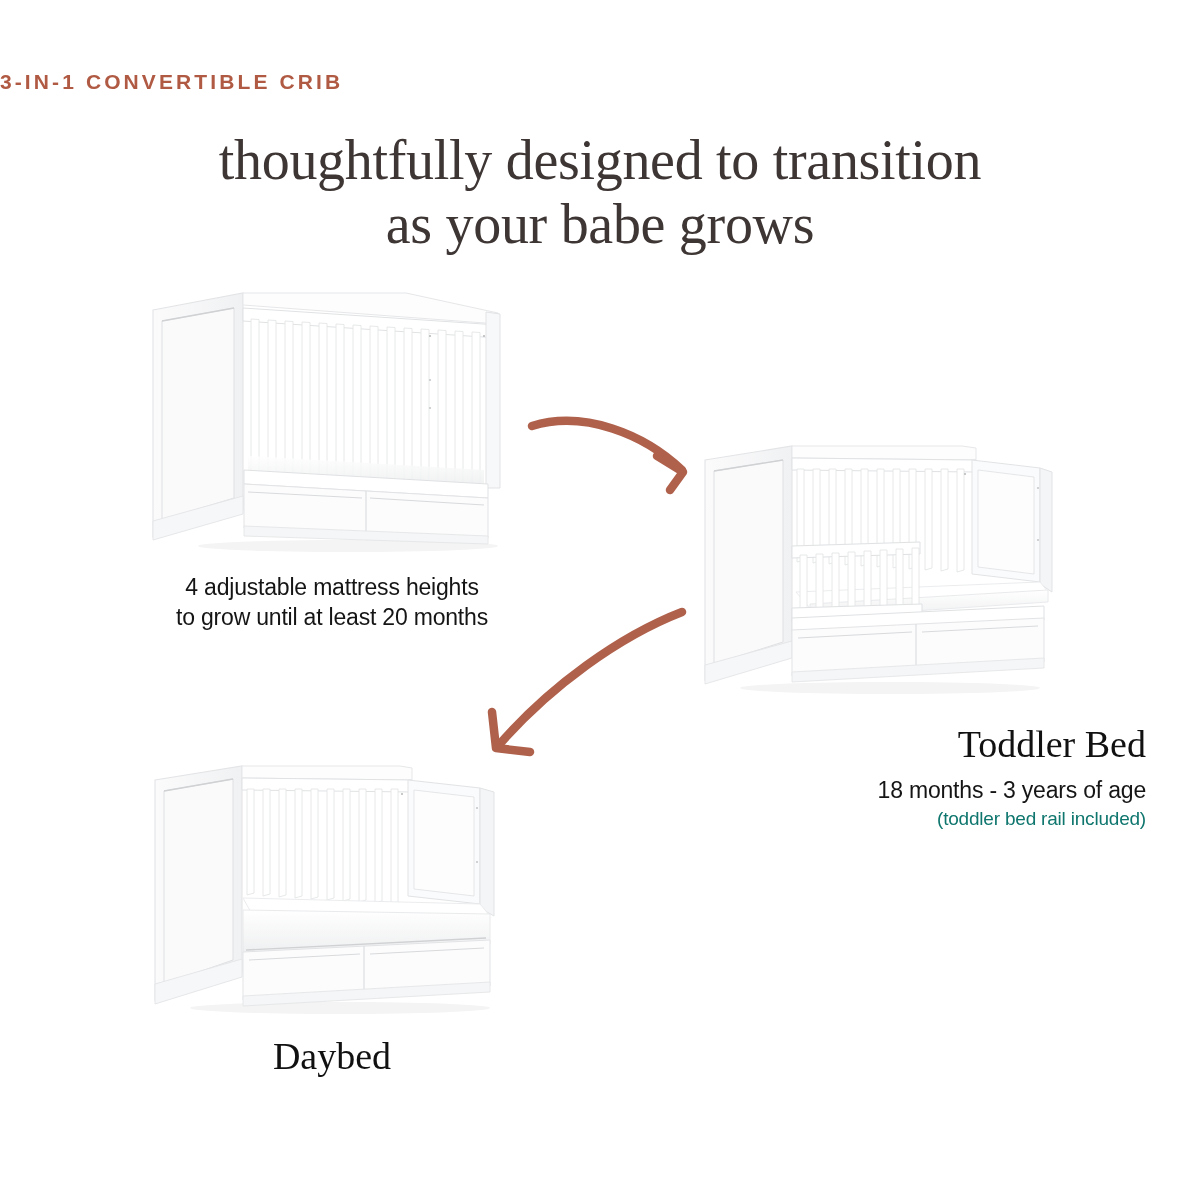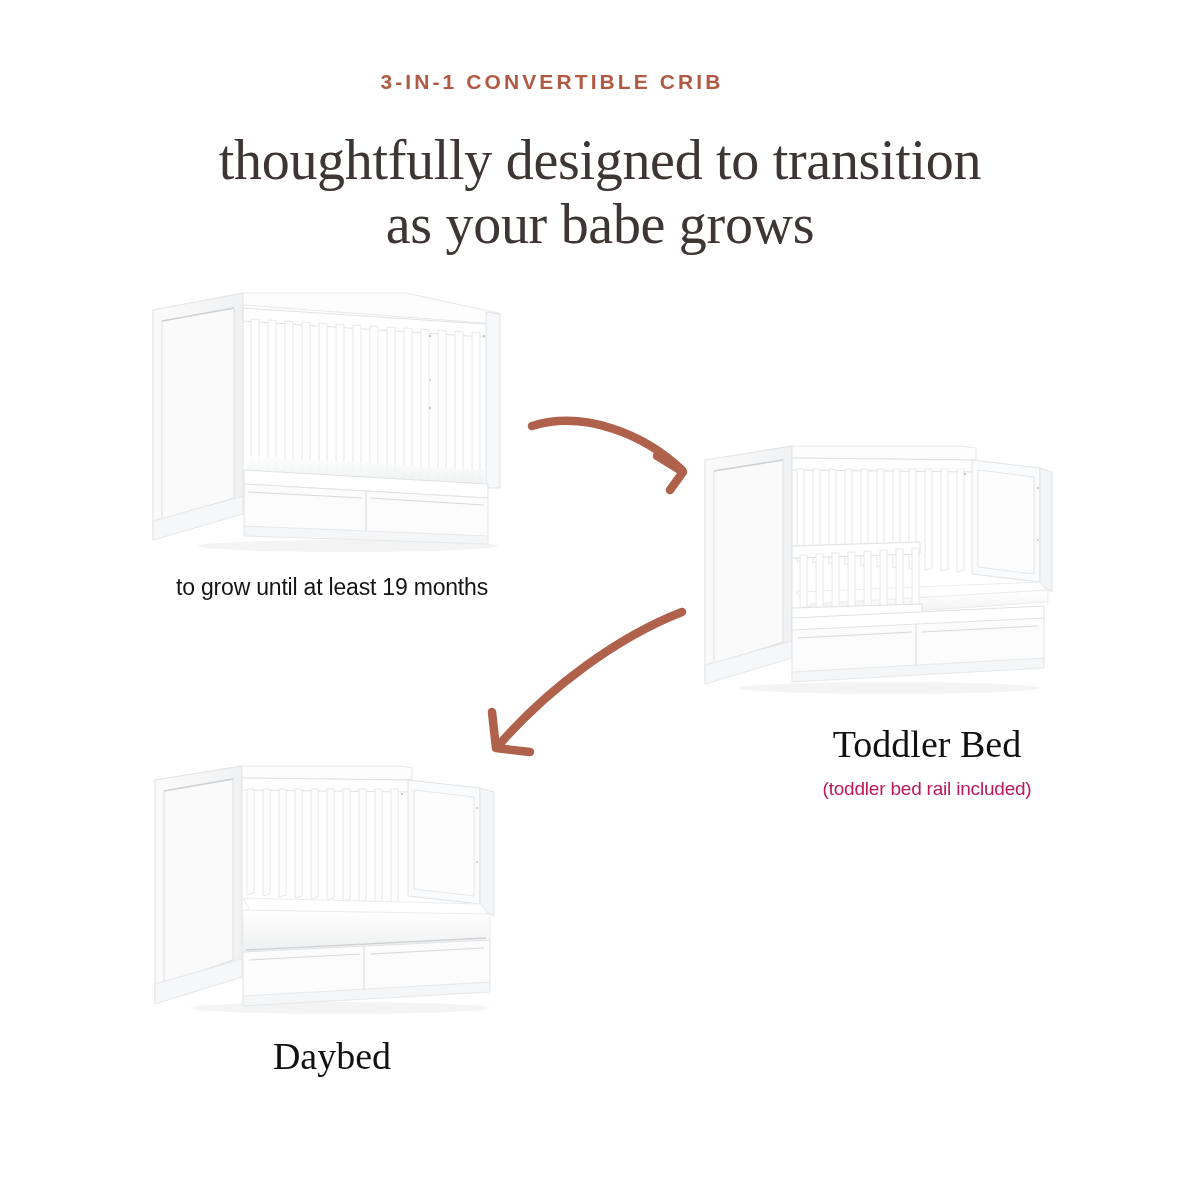--- a/index.html
+++ b/index.html
@@ -15,21 +15,20 @@
     font-family: "Liberation Sans", sans-serif;
     -webkit-font-smoothing: antialiased;
   }
 
   
   #eyebrow {
     position: absolute;
     top: 70px;
     left: 0;
     width: 1104px;
-    text-align: center;
     font-family: "Liberation Sans", sans-serif;
     font-size: 21px;
     font-weight: 600;
     letter-spacing: 3.1px;
     color: #b05a43;
     white-space: nowrap;
   }
 
   #headline {
     position: absolute;
@@ -67,28 +66,28 @@
     font-size: 23px;
     line-height: 30px;
     color: #151515;
     font-weight: 400;
     letter-spacing: -0.2px;
   }
   .cap-note {
     font-family: "Liberation Sans", sans-serif;
     font-size: 19px;
     line-height: 28px;
-    color: #be185d;
+    color: #0f766e;
     letter-spacing: -0.2px;
   }
 
   #cap-crib { left: 82px; top: 572px; width: 500px; }
   #cap-crib .cap-title { margin-bottom: 10px; }
 
-  #cap-toddler { left: 677px; top: 722px; width: 500px; }
+  #cap-toddler { left: 646px; top: 722px; width: 500px; text-align: right; }
   #cap-toddler .cap-title { margin-bottom: 9px; }
 
   #cap-daybed { left: 82px; top: 1034px; width: 500px; }
   #cap-daybed .cap-title { margin-bottom: 18px; }
 
   
   .arrow { position: absolute; }
   .arrow svg { display: block; overflow: visible; }
 </style>
 </head>
@@ -287,23 +286,25 @@
 </div>
 
 <div class="arrow" id="arrow-2" style="left:470px; top:596px;">
   <svg width="220" height="175" viewBox="0 0 220 175">
     <path d="M212 16 C 150 40, 80 90, 28 150" fill="none" stroke="#b0614c" stroke-width="8.5" stroke-linecap="round"></path>
     <path d="M22 116 L26 152 L60 156" fill="none" stroke="#b0614c" stroke-width="8.5" stroke-linecap="round" stroke-linejoin="round"></path>
   </svg>
 </div>
 
 <div class="caption-block" id="cap-crib">
-  <div class="cap-line">to grow until at least 19 months</div>
+  <div class="cap-line">4 adjustable mattress heights</div>
+  <div class="cap-line">to grow until at least 20 months</div>
 </div>
 
 <div class="caption-block" id="cap-toddler">
   <div class="cap-title">Toddler Bed</div>
+  <div class="cap-line">18 months - 3 years of age</div>
   <div class="cap-note">(toddler bed rail included)</div>
 </div>
 
 <div class="caption-block" id="cap-daybed">
   <div class="cap-title">Daybed</div>
 </div>
 
 </body></html>

